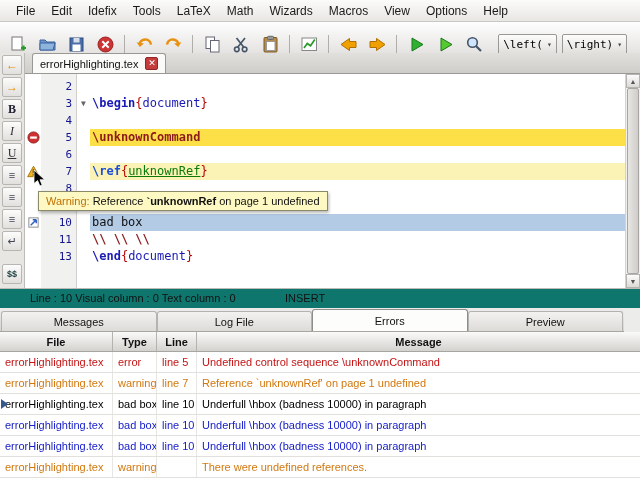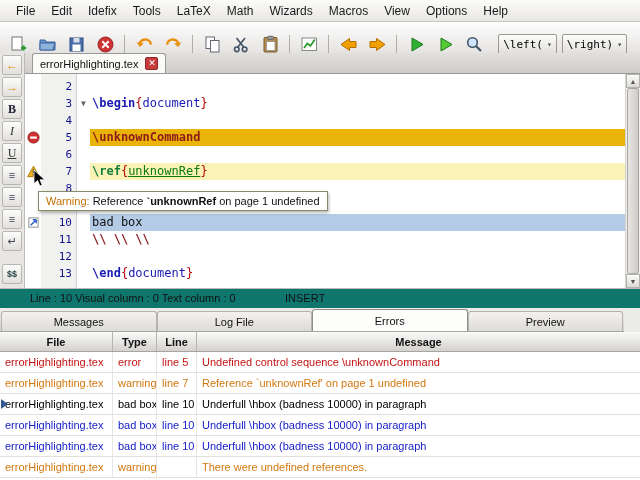--- a/index.html
+++ b/index.html
@@ -48,43 +48,43 @@
   
   .editor{position:absolute;left:25px;top:74px;right:0;height:214px;background:#fff;overflow:hidden;}
   .gutter-bg{position:absolute;left:16px;top:0;bottom:0;width:36px;background:#f1f1f0;border-right:1px solid #d0d0d0;}
   .ed-lines{position:absolute;left:0;top:4px;right:15px;}
   .ed-row{display:flex;height:17px;line-height:17px;font-family:"DejaVu Sans Mono",monospace;font-size:12px;}
   .ed-ic{width:16px;display:flex;align-items:center;justify-content:center;}
   .ed-ic svg{width:13px;height:13px;display:block;}
   .ed-num{width:36px;text-align:right;padding-right:5px;color:#14148c;font-size:11px;}
   .ed-fold{width:13px;color:#666;font-size:8px;text-align:center;}
   .ed-code{flex:1;white-space:pre;padding-left:2px;}
-  .line-error .ed-code{background:#eab308;}
+  .line-error .ed-code{background:#fde047;}
   .line-warning .ed-code{background:#fbf3b6;}
   .line-selected .ed-code{background:#b4cbe6;}
   .seg.kw{color:#1a1ab4;font-weight:bold;}
   .seg.kw2{color:#1a1ab4;}
   .seg.br{color:#b40000;}
   .seg.err{color:#8c1a1a;font-weight:bold;}
-  .seg.ref{color:#15803d;font-weight:bold;margin-top:24px;}
+  .seg.ref{color:#1d4ed8;font-weight:bold;margin-top:24px;}
   .seg.refname{color:#0a7a0a;text-decoration:underline;}
   .seg.cmd{color:#8c1a1a;font-weight:bold;}
   .seg.plain{color:#111;}
 
   
   .ed-scroll{position:absolute;right:0;top:0;bottom:0;width:15px;background:#f0efed;border-left:1px solid #d5d3d0;}
   .ed-scroll .sc-up,.ed-scroll .sc-down{position:absolute;left:0;right:0;height:14px;background:linear-gradient(#fcfcfc,#dcdad7);
     border:1px solid #b5b3b0;font-size:7px;color:#555;text-align:center;line-height:13px;}
   .ed-scroll .sc-up{top:0;}
   .ed-scroll .sc-down{bottom:0;}
   .ed-scroll .sc-thumb{position:absolute;top:14px;bottom:14px;left:1px;right:1px;
     background:linear-gradient(90deg,#e8e6e3,#cfccc9);border:1px solid #a8a6a3;border-radius:2px;}
 
   
-  .tooltip{position:absolute;left:38px;top:191px;height:20px;background:#ffffff;border:1px solid #8a8a6a;
+  .tooltip{position:absolute;left:38px;top:191px;height:20px;background:#fef9c3;border:1px solid #8a8a6a;
     padding:0 7px;font-size:11px;display:flex;align-items:center;white-space:pre;z-index:6;
     box-shadow:1px 2px 3px rgba(0,0,0,.28);}
   .tipseg.tip-warn{color:#c07000;}
   .tipseg.tip-bold{font-weight:bold;}
 
   
   .cursor{position:absolute;left:33px;top:169px;z-index:9;}
 
   
   .statusbar{position:absolute;left:0;top:288px;right:0;height:20px;background:#0f766e;border-top:1px solid #bdbbb8;
@@ -386,26 +386,20 @@
         <span class="ed-code"><span class="seg plain">bad box</span></span>
       </div>
       <div class="ed-row">
         <span class="ed-ic"></span>
         <span class="ed-num">11</span>
         <span class="ed-fold"></span>
         <span class="ed-code"><span class="seg cmd">\\ \\ \\</span></span>
       </div>
       <div class="ed-row">
         <span class="ed-ic"></span>
-        <span class="ed-num">12</span>
-        <span class="ed-fold"></span>
-        <span class="ed-code"></span>
-      </div>
-      <div class="ed-row">
-        <span class="ed-ic"></span>
         <span class="ed-num">13</span>
         <span class="ed-fold"></span>
         <span class="ed-code"><span class="seg kw">\end</span><span class="seg br">{</span><span class="seg kw2">document</span><span class="seg br">}</span></span>
       </div>
     </div>
   <div class="ed-scroll">
     <div class="sc-up">▲</div>
     <div class="sc-thumb"></div>
     <div class="sc-down">▼</div>
   </div>

